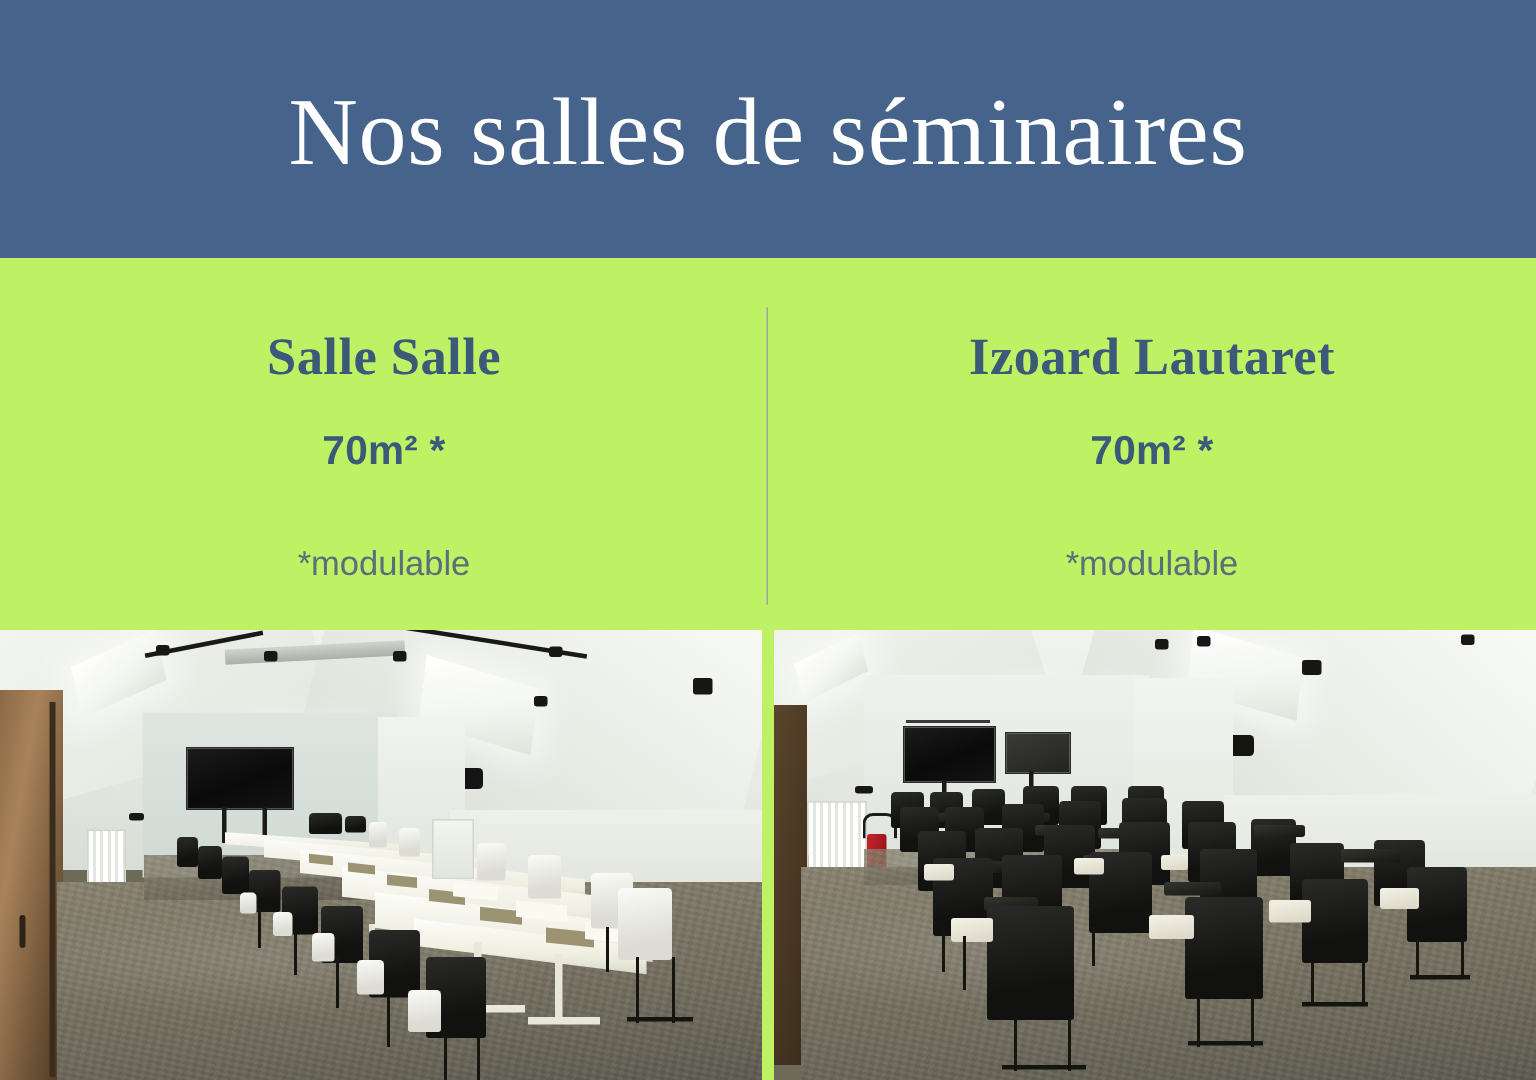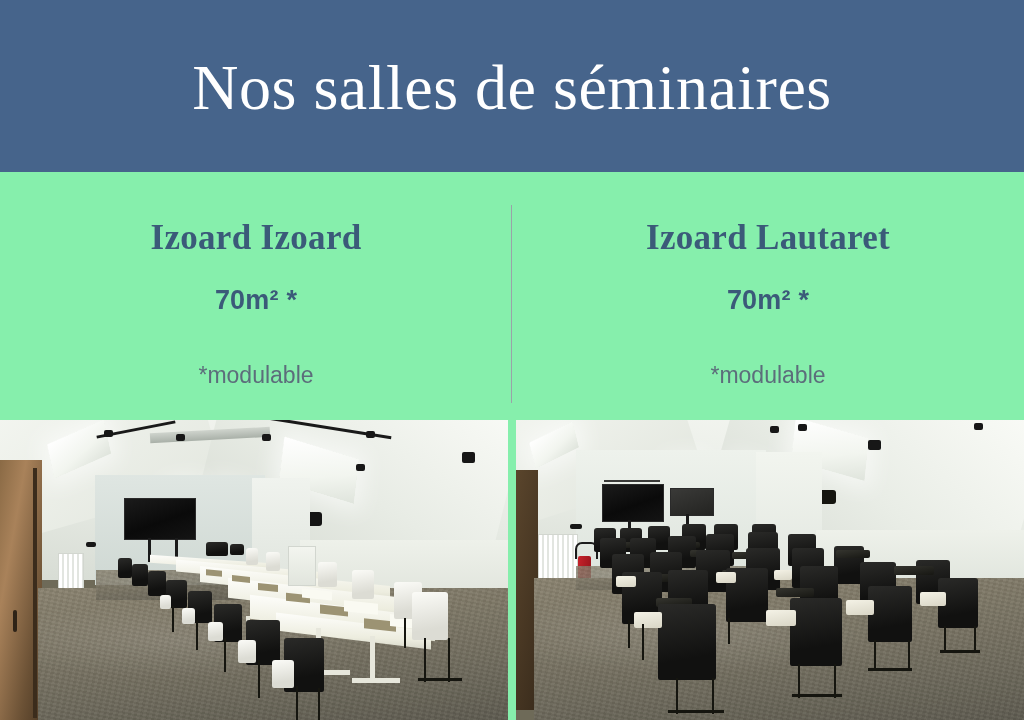--- a/index.html
+++ b/index.html
@@ -7,21 +7,21 @@
     width: 1024px; height: 720px;
     background: #ffffff;
     overflow: hidden;
     font-family: "Liberation Sans", sans-serif;
   }
 
   #page {
     position: relative;
     width: 1024px;
     height: 720px;
-    background: #86efac;
+    background: #bef264;
   }
 
   
   .banner {
     position: absolute;
     left: 0; top: 0;
     width: 1024px;
     height: 172px;
     background: #46648b;
     display: flex;
@@ -275,21 +275,21 @@
 
 <div id="page">
 
   <div class="banner">
     <div class="banner-title">Nos salles de séminaires</div>
   </div>
 
   <div class="cols">
 
     <div class="col">
-      <div class="room-name">Izoard Izoard</div>
+      <div class="room-name">Salle Salle</div>
       <div class="room-size">70m² *</div>
       <div class="room-note">*modulable</div>
       <div class="divider"></div>
     </div>
 
     <div class="col">
       <div class="room-name">Izoard Lautaret</div>
       <div class="room-size">70m² *</div>
       <div class="room-note">*modulable</div>
     </div>

